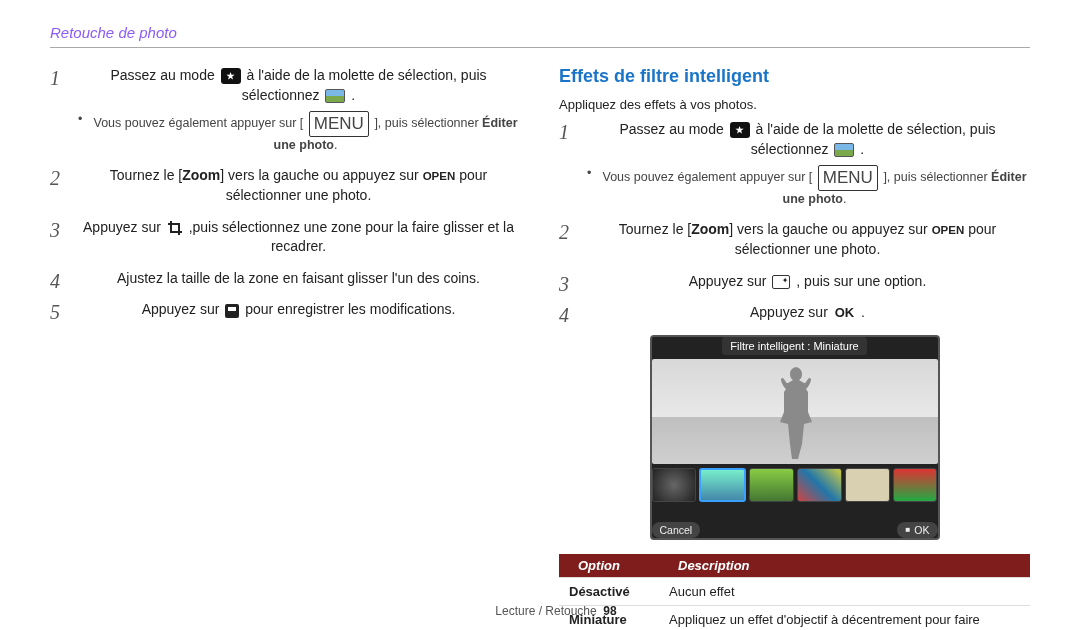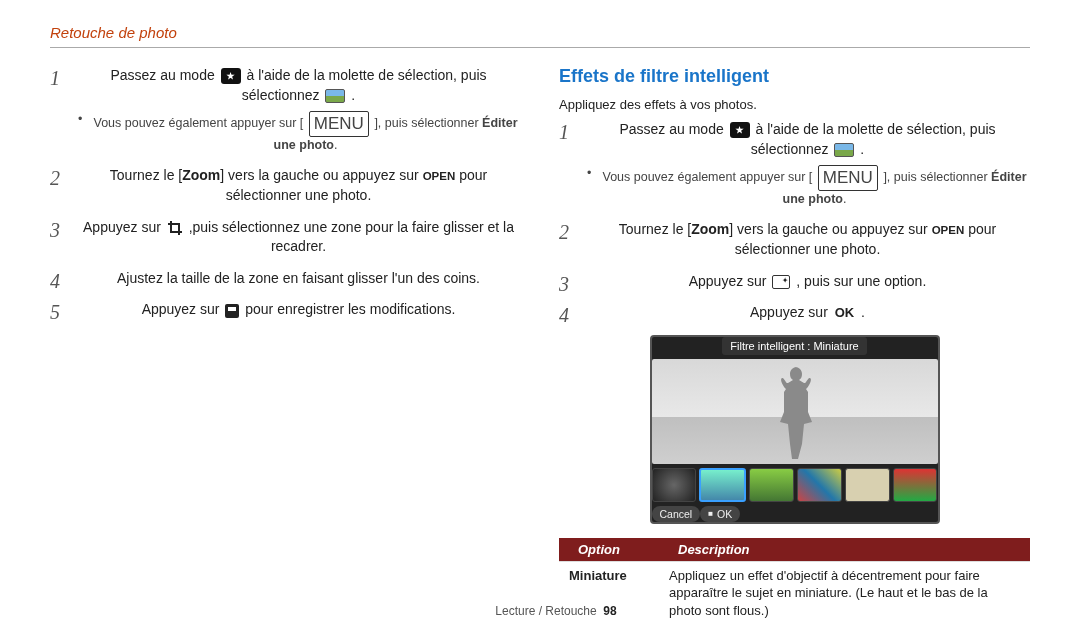--- a/index.html
+++ b/index.html
@@ -9,21 +9,21 @@
     width: 1080px;
     height: 630px;
     position: relative;
     color: #222;
     font-size: 14px;
   }
   .page {
     padding: 24px 50px 10px 50px;
   }
   .header-title {
-    color: #c2410c;
+    color: #8b5cf6;
     font-style: italic;
     font-size: 15px;
     margin-bottom: 6px;
   }
   .hr {
     border: none;
     border-top: 1px solid #aaa;
     margin-bottom: 18px;
   }
   .columns {
@@ -215,21 +215,22 @@
   }
   .thumb {
     flex: 1;
     height: 34px;
     border-radius: 3px;
     border: 1px solid #444;
   }
   .thumb.sel { border: 2px solid #3aa0ff; }
   .screen-bottom {
     display: flex;
-    margin-top: 4px;
+    justify-content: space-between;
+    margin-top: 20px;
   }
   .btn-chip {
     background: #444;
     color: #eee;
     font-size: 10.5px;
     padding: 2px 8px;
     border-radius: 8px;
     display: flex;
     align-items: center;
     gap: 4px;
@@ -383,20 +384,24 @@
 
       <table class="opts">
         <thead>
           <tr>
             <th>Option</th>
             <th>Description</th>
           </tr>
         </thead>
         <tbody>
           <tr>
+            <td class="optname">Désactivé</td>
+            <td>Aucun effet</td>
+          </tr>
+          <tr>
             <td class="optname">Miniature</td>
             <td>Appliquez un effet d'objectif à décentrement pour faire apparaître le sujet en miniature. (Le haut et le bas de la photo sont flous.)</td>
           </tr>
         </tbody>
       </table>
 
     </div>
   </div>
 </div>
 

